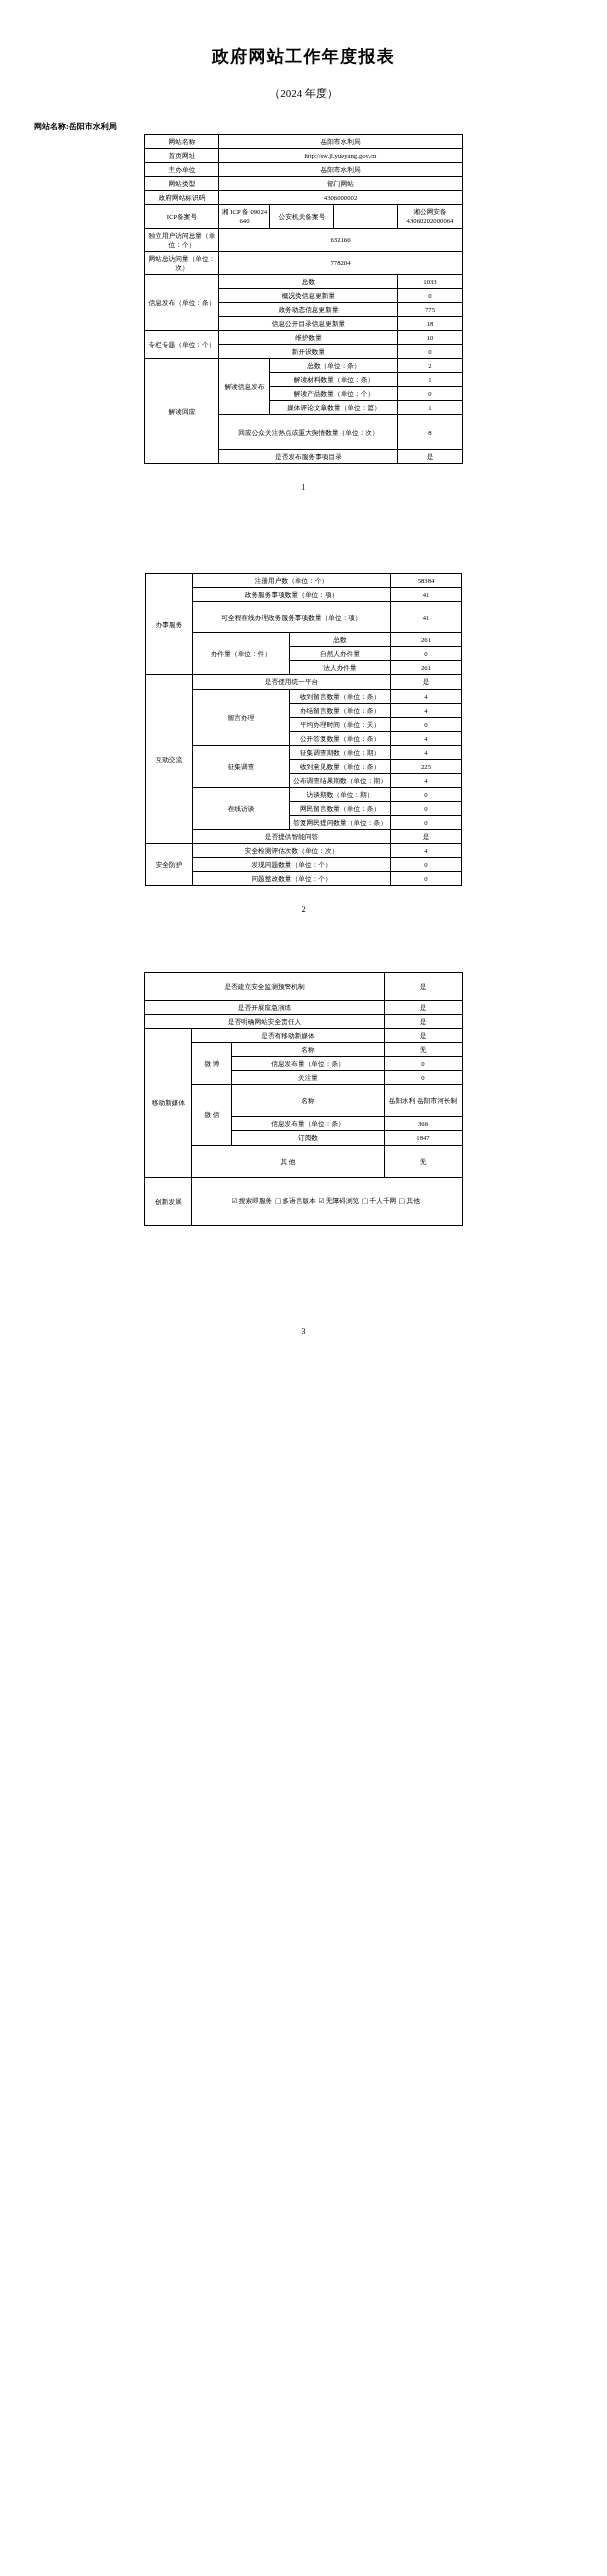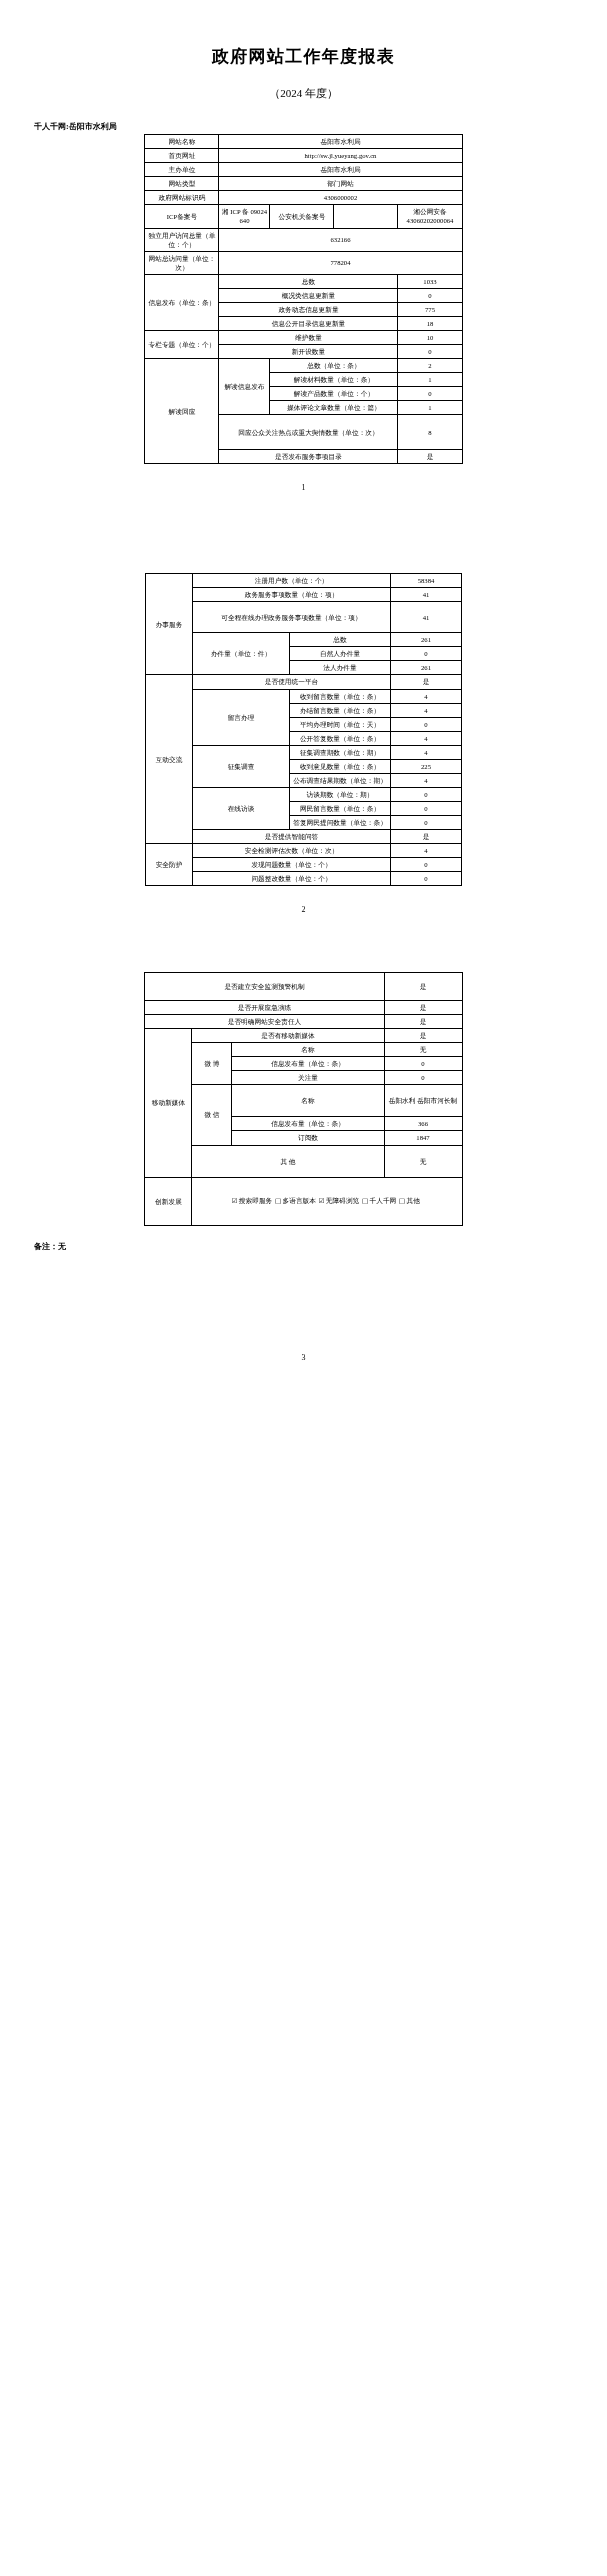--- a/index.html
+++ b/index.html
@@ -66,21 +66,21 @@
   .chk{font-size:6.7px;}
   .chk span{margin-right:1.3px;white-space:nowrap;}
   .mark{font-family:"DejaVu Sans", sans-serif;}
 </style>
 </head>
 <body>
 
 <div class="page page1">
   <div class="doc-title">政府网站工作年度报表</div>
   <div class="doc-sub">（2024 年度）</div>
-  <div class="org-line">千人千网:岳阳市水利局</div>
+  <div class="org-line">网站名称:岳阳市水利局</div>
 
   <table class="rep">
     <colgroup>
       <col style="width:74px">
         <col style="width:51px">
         <col style="width:64px">
         <col style="width:64px">
         <col style="width:64px">
     </colgroup>
     <tbody>
@@ -357,16 +357,15 @@
 
       <tr>
         <td style="height:43px">创新发展</td>
         <td colspan="4" class="chk">
           <span><span class="mark">☑</span><span>搜索即服务</span></span><span><span class="mark">□</span><span>多语言版本</span></span><span><span class="mark">☑</span><span>无障碍浏览</span></span><span><span class="mark">□</span><span>千人千网</span></span><span><span class="mark">□</span><span>其他</span></span>
         </td>
       </tr>
     </tbody>
   </table>
 
-  <div class="note">备注：无</div>
   <div class="pgnum" style="margin-top:101px">3</div>
 </div>
 
 
 </body></html>

